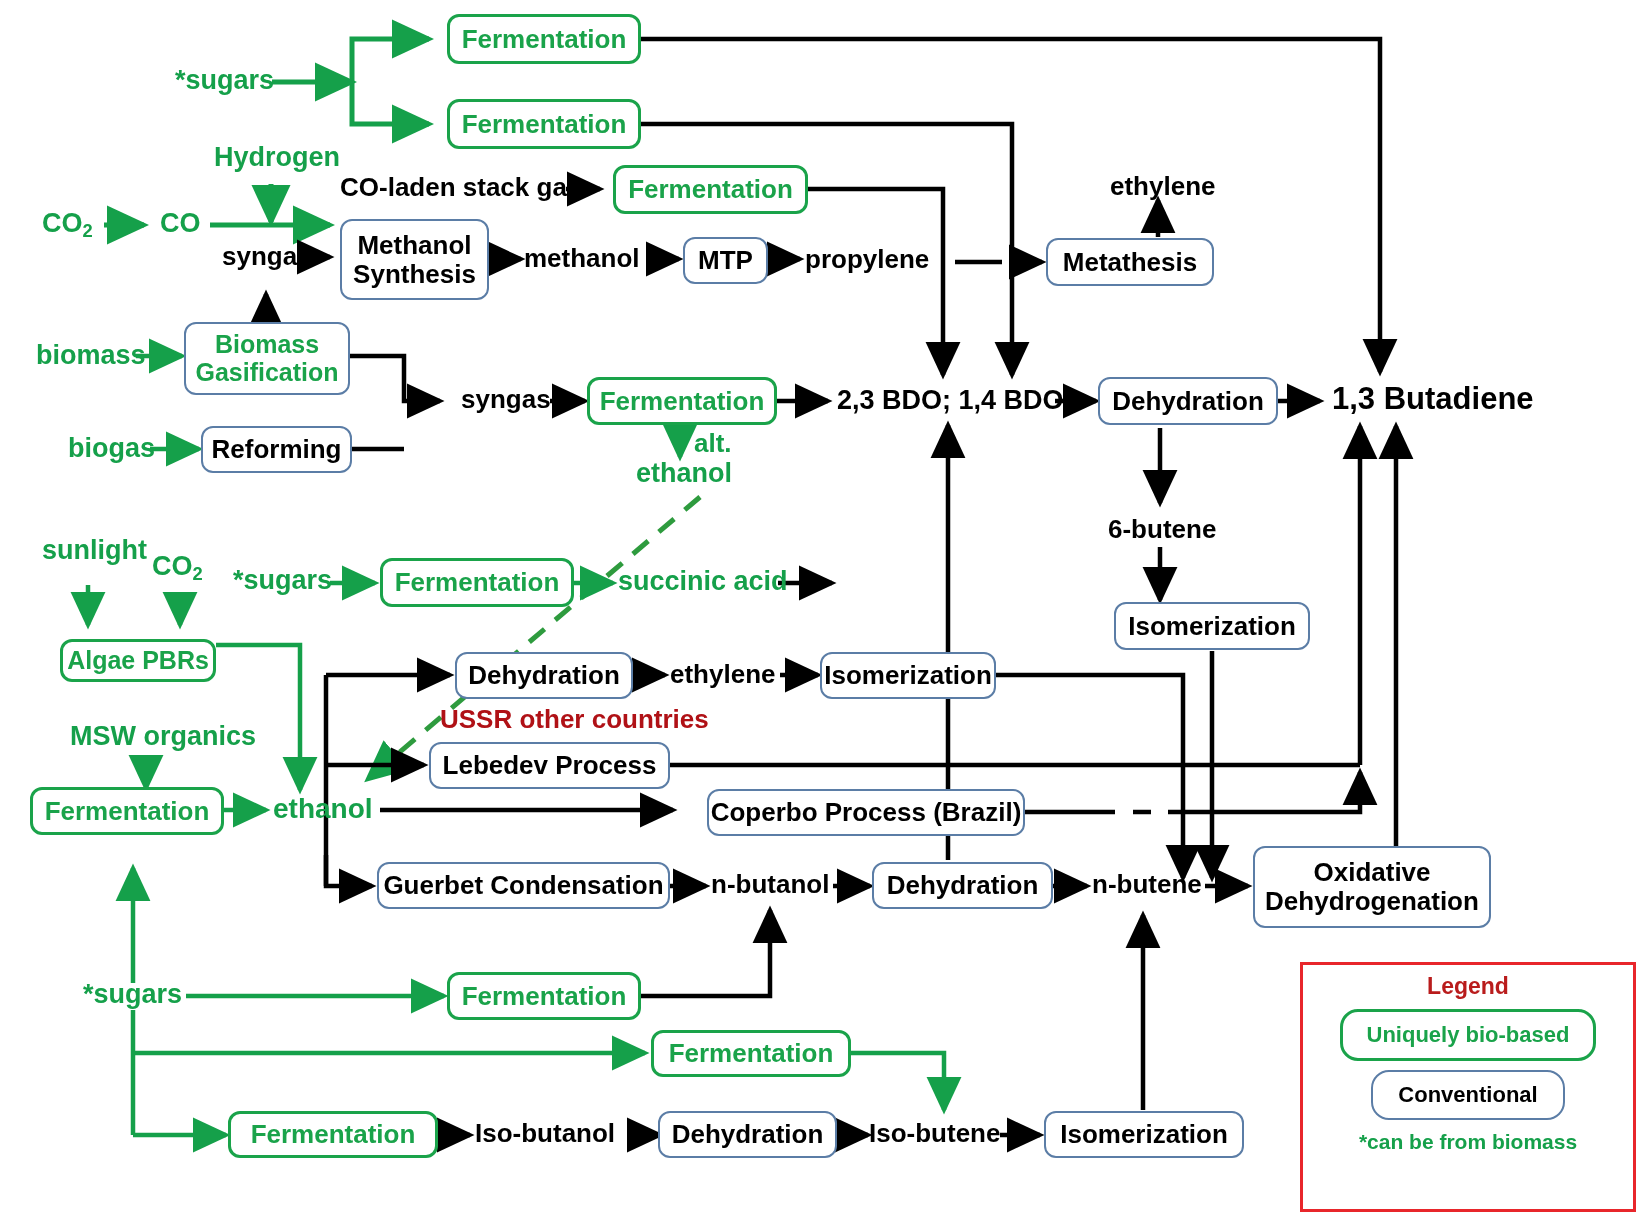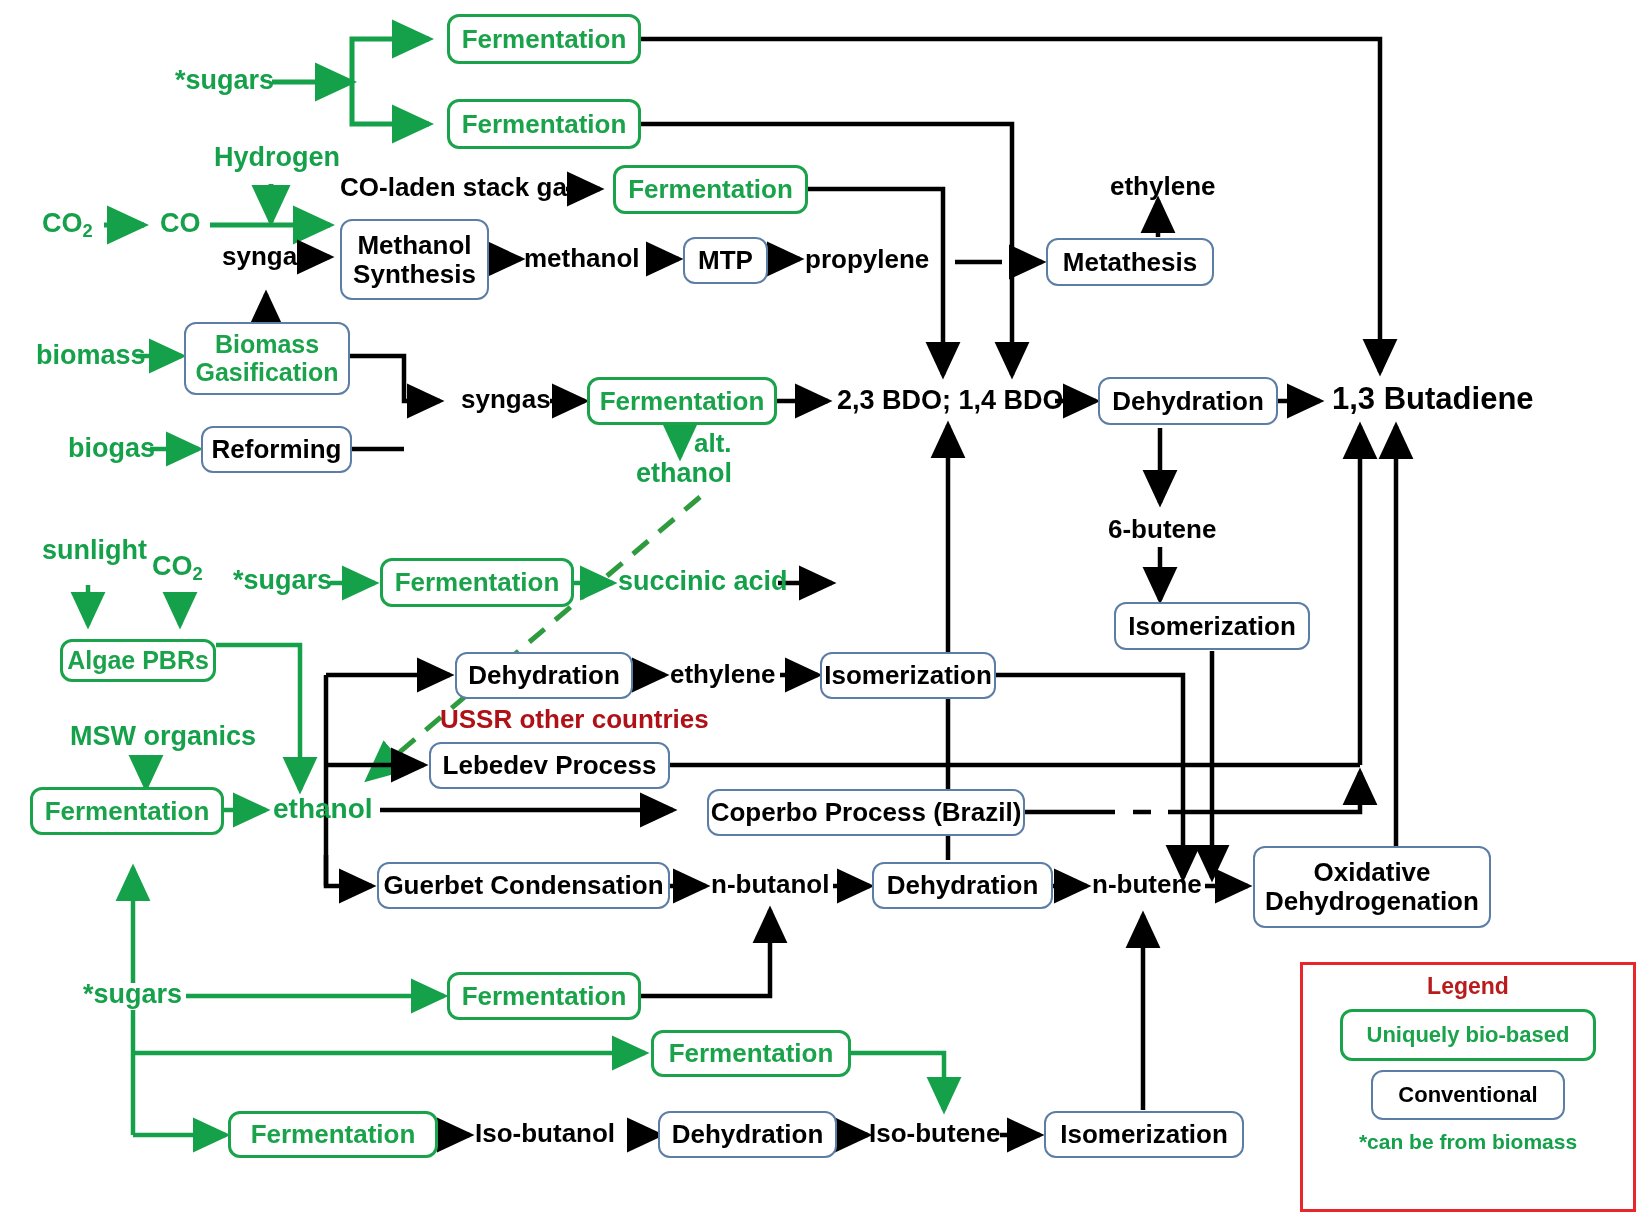--- a/index.html
+++ b/index.html
@@ -51,21 +51,21 @@
     border:3px solid #E8262B;
     background:#ffffff;
     box-sizing:border-box;
   }
   #legend .lgtitle{
     text-align:center;font-weight:bold;color:#b91c1c;font-size:23px;
     margin-top:8px;
   }
   #legend .lgbox{
     margin:9px auto 0 auto;
-    border-radius:12px;
+    border-radius:18px;
     display:flex;align-items:center;justify-content:center;
     font-weight:bold;
   }
   #legend .lgbio{
     width:250px;height:46px;border:3px solid #1AA34A;color:#1AA34A;font-size:22px;
   }
   #legend .lgconv{
     width:190px;height:46px;border:2.5px solid #5B7DA6;color:#000;font-size:22px;
   }
   #legend .lgnote{

